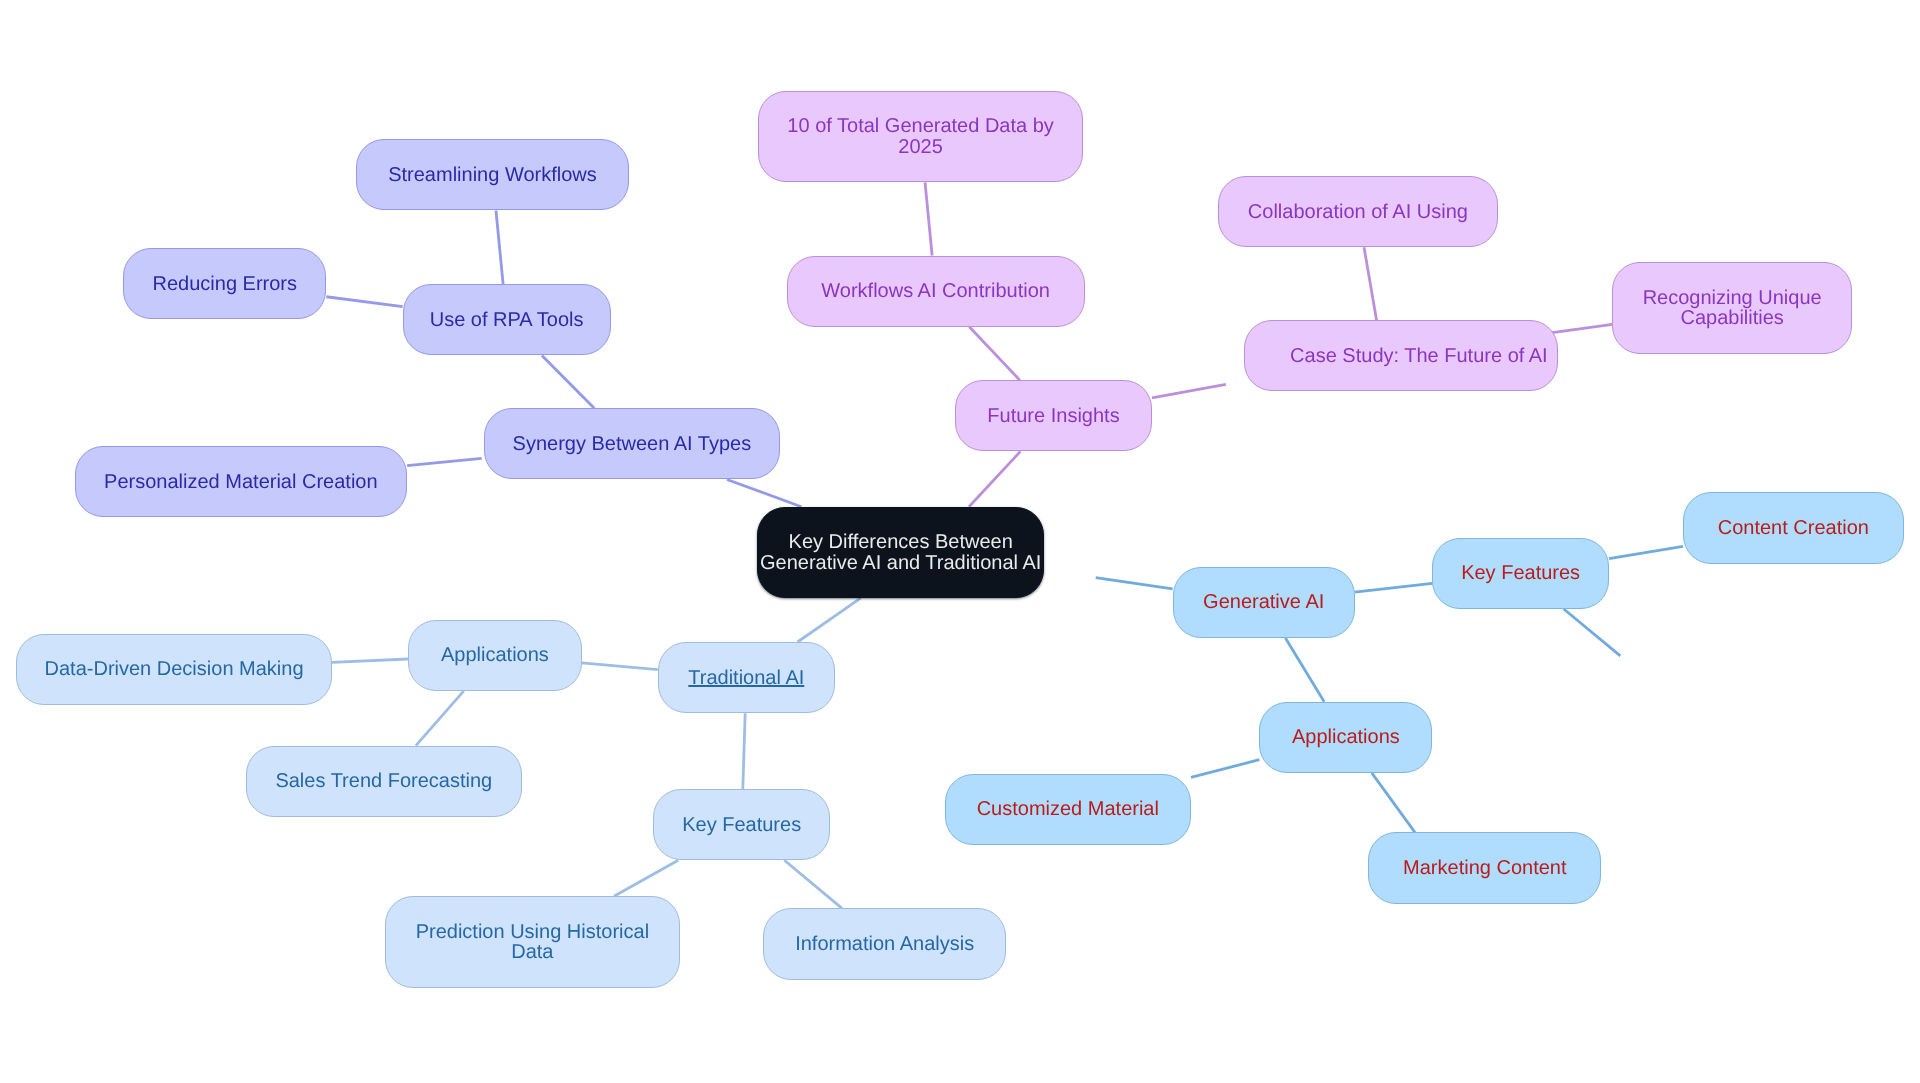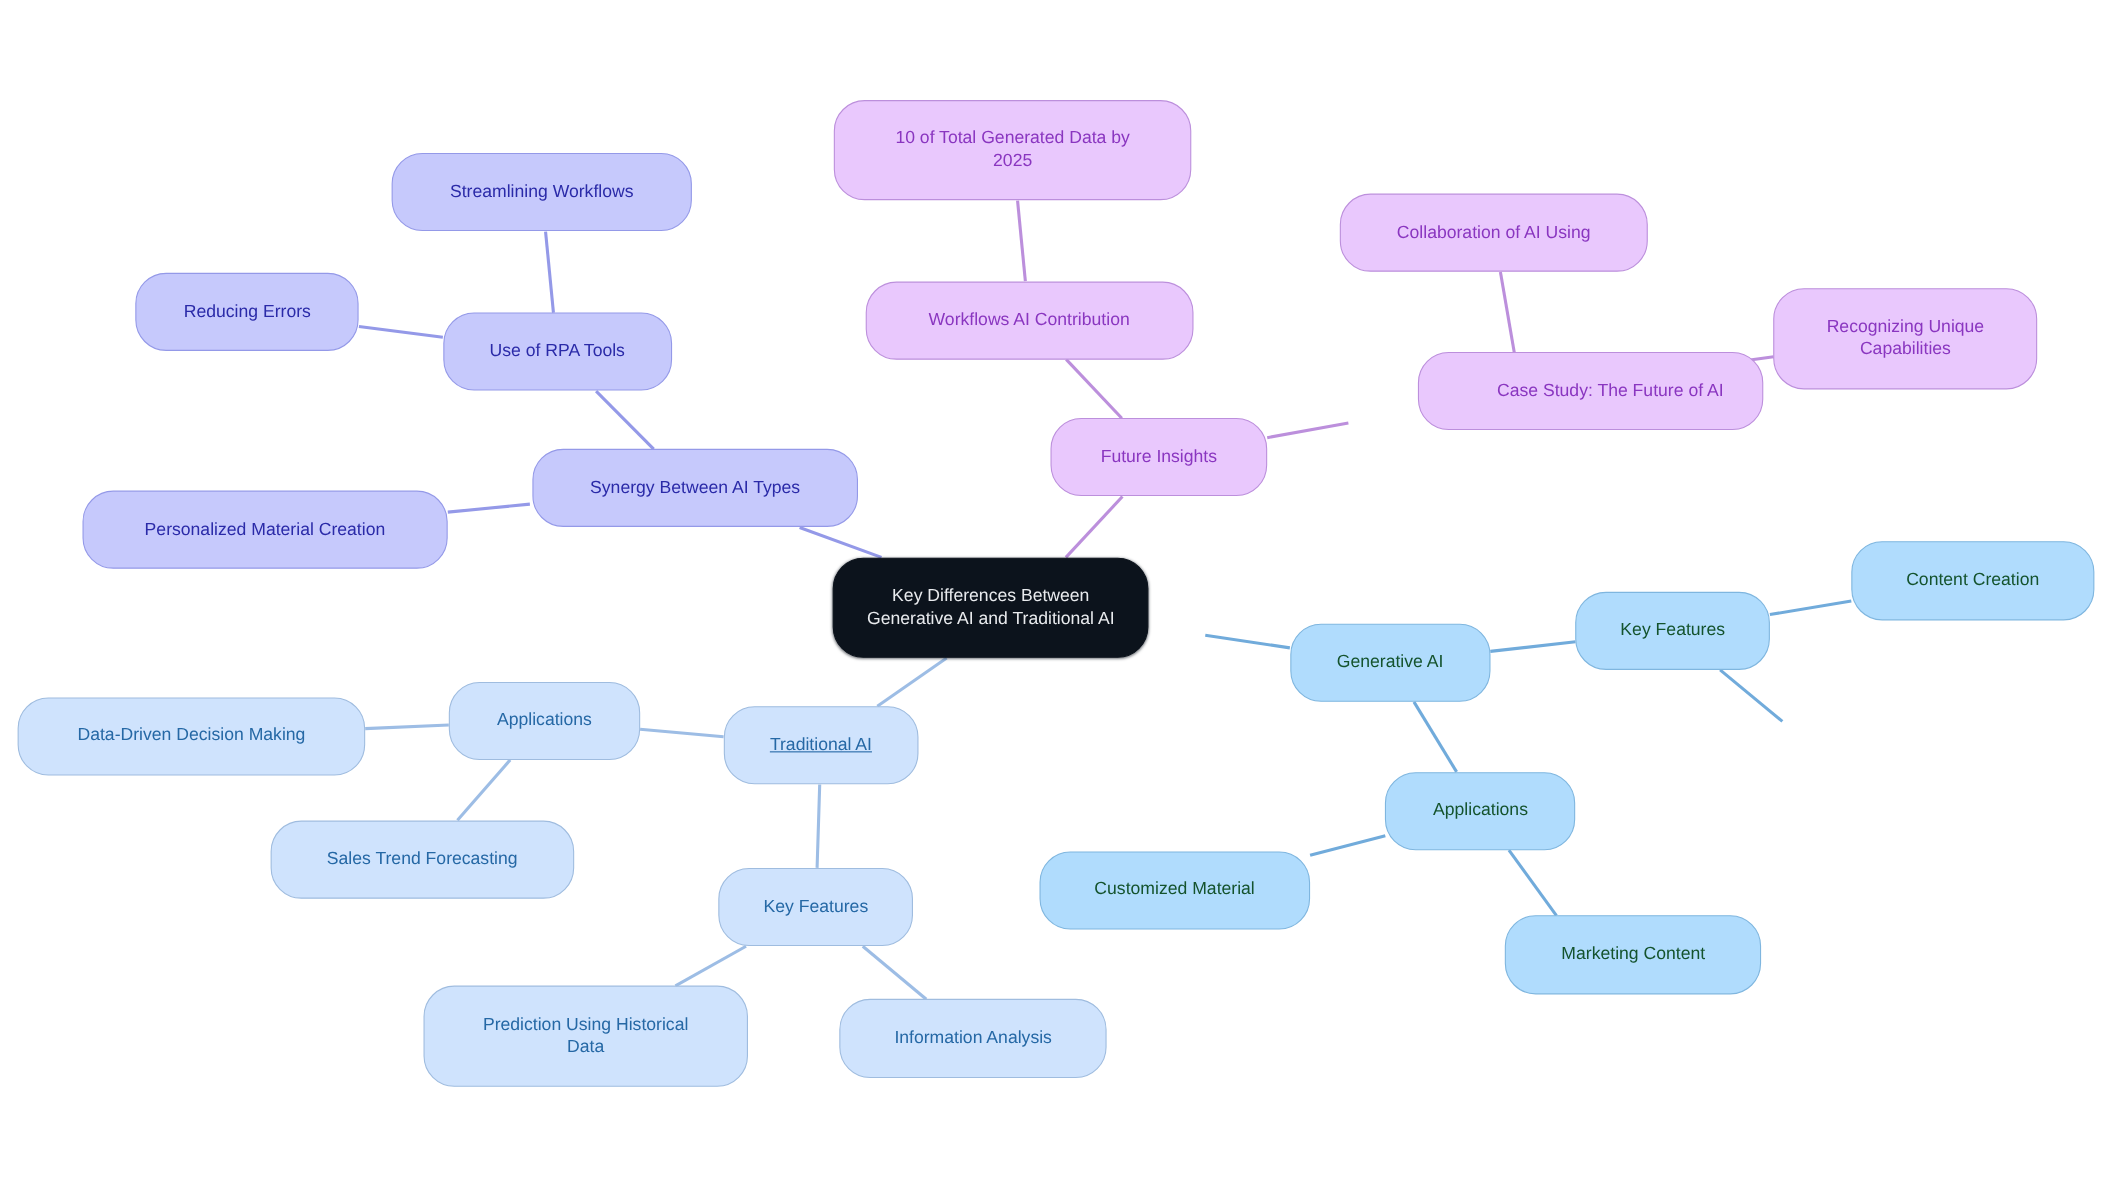--- a/index.html
+++ b/index.html
@@ -19,27 +19,27 @@
   .e-blue      { stroke:#71ABDB; }
   .e-bluelight { stroke:#9DBDE5; }
   #node-layer { position:absolute; left:0; top:0; width:1920px; height:1083px; }
   .node {
     position:absolute; box-sizing:border-box;
     display:flex; align-items:center; justify-content:center;
     border-radius:28px; border:1.7px solid; text-align:center;
   }
   .node-label {
     display:block;
-    font-size:16px; line-height:20.5px; white-space:pre-line;
+    font-size:20px; line-height:20.5px; white-space:pre-line;
     position:relative; top:0.2px;
     transform:translateZ(0);
   }
   .g-purple    { background:#C6C9FC; border-color:#9499E8; color:#2A2AA8; }
   .g-pink      { background:#E9C8FD; border-color:#BC8FDC; color:#8A36C0; }
-  .g-blue      { background:#B0DCFD; border-color:#7FB6DF; color:#14532d; }
+  .g-blue      { background:#B0DCFD; border-color:#7FB6DF; color:#b91c1c; }
   .g-bluelight { background:#CFE3FD; border-color:#9FBCDF; color:#2568A5; }
   .g-root      { background:#0C131C; border-color:#0C131C; color:#E9EBEE;
                  box-shadow:0 1px 2.5px rgba(12,19,28,0.55); }
 </style>
 </head>
 <body>
 
 <div id="mindmap">
   <svg id="edge-layer" viewBox="0 0 1920 1083" width="1920" height="1083">
     <path class="edge e-purple" d="M801.34 506.70L726.95 479.50" stroke="#9499E8"></path>
@@ -91,21 +91,21 @@
     <div class="node g-pink" style="left: 955px; top: 380.2px; width: 197px; height: 71.2px;">
       <span class="node-label">Future Insights</span>
     </div>
     <div class="node g-pink" style="left: 786.5px; top: 255.5px; width: 298.2px; height: 71.2px;">
       <span class="node-label">Workflows AI Contribution</span>
     </div>
     <div class="node g-pink" style="left: 757.7px; top: 90.8px; width: 325.8px; height: 91.5px;">
       <span class="node-label">10 of Total Generated Data by
 2025</span>
     </div>
-    <div class="node g-pink" style="left: 1289px; top: 320.3px; width: 313.8px; height: 71.2px; padding-left: 36px;">
+    <div class="node g-pink" style="left: 1244px; top: 320.3px; width: 313.8px; height: 71.2px; padding-left: 36px;">
       <span class="node-label">Case Study: The Future of AI</span>
     </div>
     <div class="node g-pink" style="left: 1217.7px; top: 176.1px; width: 280.4px; height: 71.2px;">
       <span class="node-label">Collaboration of AI Using</span>
     </div>
     <div class="node g-pink" style="left: 1612.4px; top: 262.2px; width: 239.6px; height: 91.5px;">
       <span class="node-label">Recognizing Unique
 Capabilities</span>
     </div>
     <div class="node g-blue" style="left: 1172.6px; top: 566.9px; width: 182.2px; height: 71.2px;">

